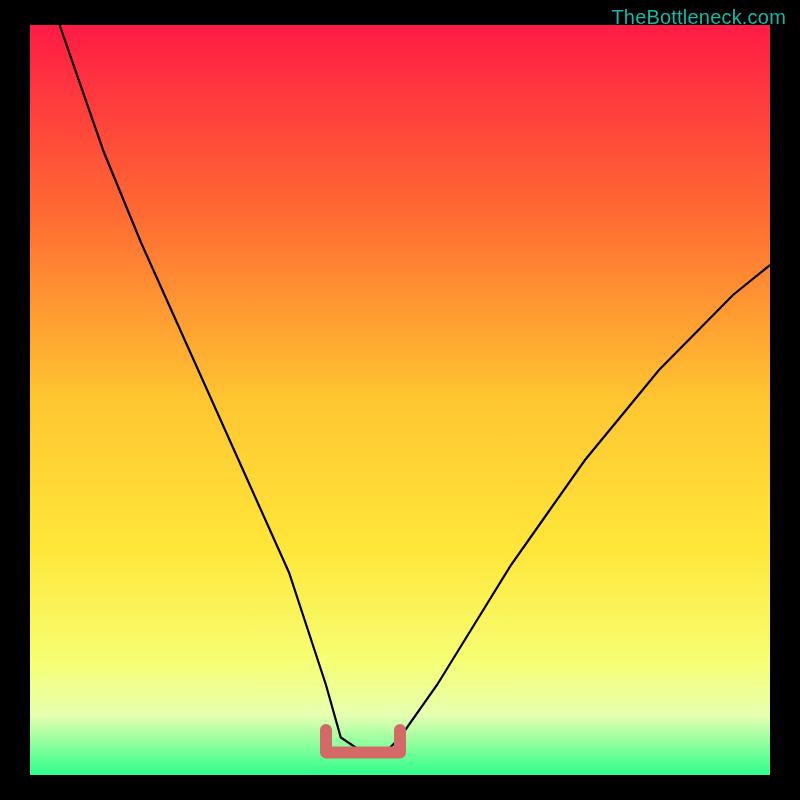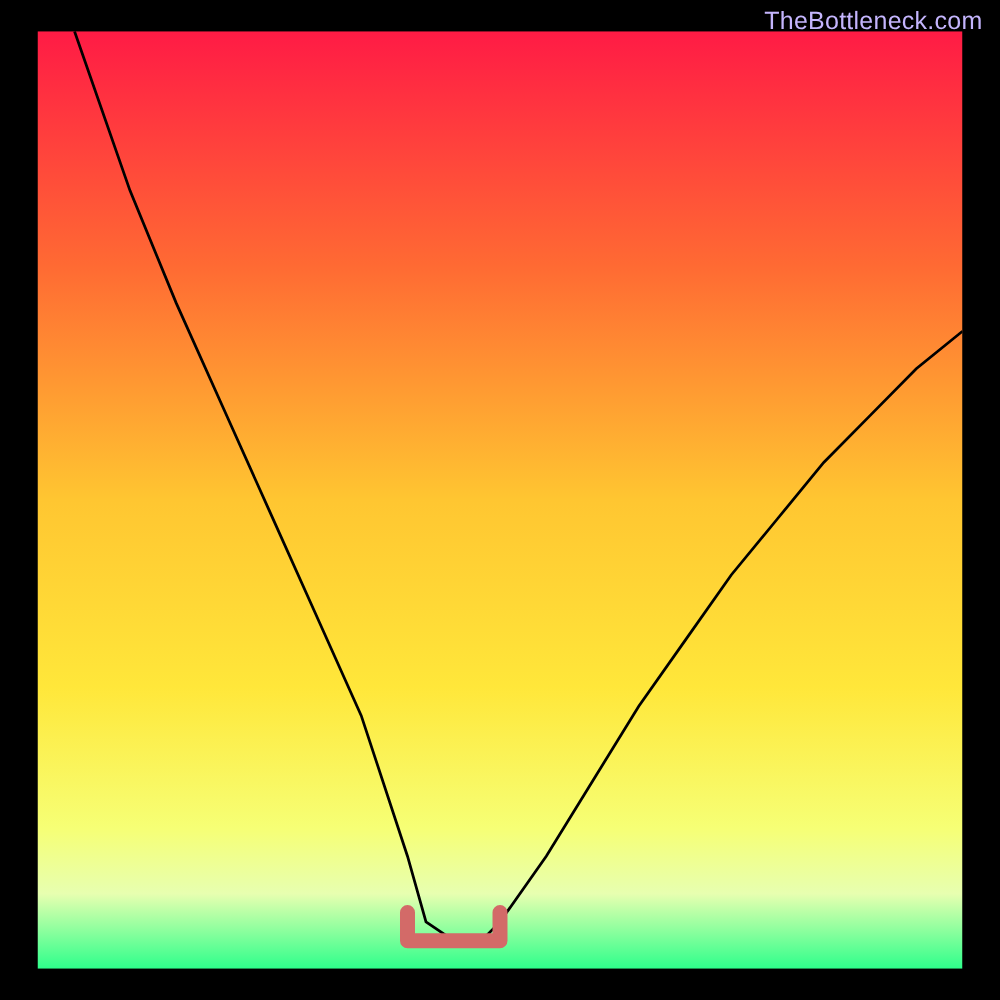--- a/index.html
+++ b/index.html
@@ -14,21 +14,21 @@
   .outer {
     width: 800px;
     height: 800px;
     background: #000;
     position: relative;
   }
   .watermark {
     position: absolute;
     top: 6px;
     right: 14px;
-    color: #c4b5fd;
+    color: #14b8a6;
     font-size: 20px;
     font-weight: 500;
     letter-spacing: 0.2px;
     z-index: 50;
   }
   .plot {
     position: absolute;
     left: 30px;
     top: 25px;
     width: 740px;

